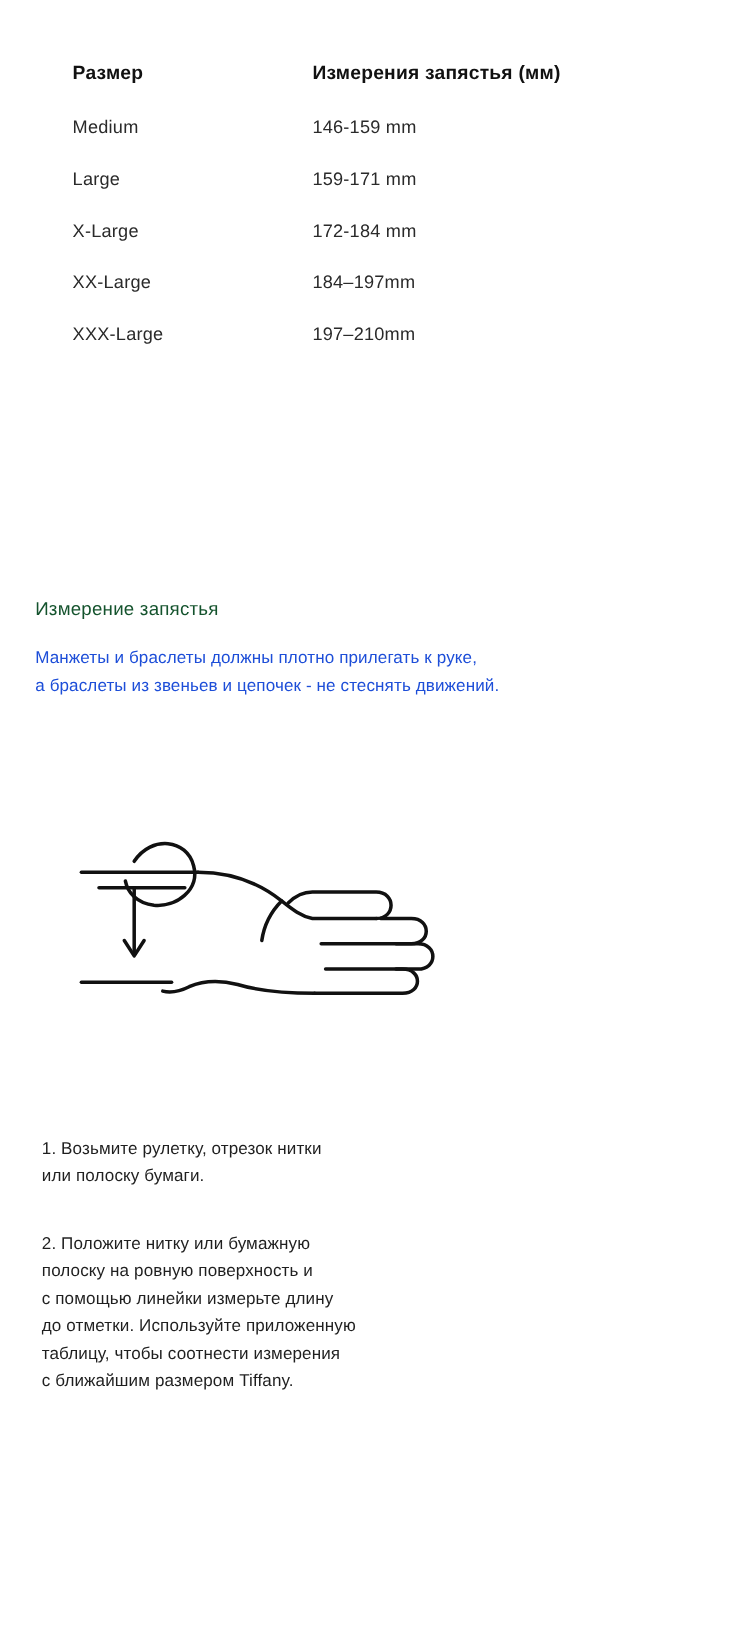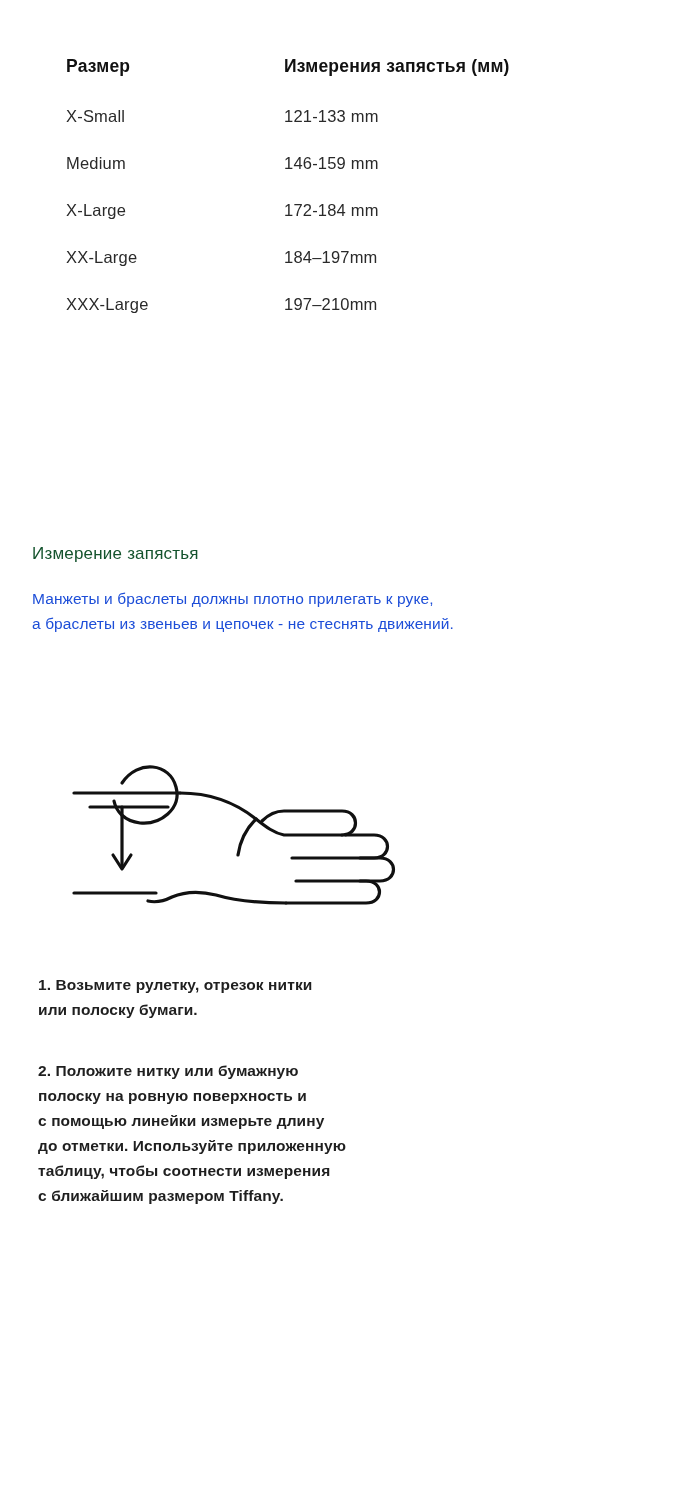--- a/index.html
+++ b/index.html
@@ -74,23 +74,22 @@
     left: 60px;
     top: 745px;
     width: 370px;
     height: 200px;
   }
 
   
   .steps {
     position: absolute;
     left: 38px;
-    top: 972px;
+    top: 1032px;
     width: 600px;
-    font-weight: bold;
   }
   .step {
     font-size: 15.5px;
     line-height: 25px;
     color: #1f1f1f;
     letter-spacing: 0.1px;
     margin-bottom: 36px;
     white-space: pre-line;
   }
   .step:last-child { margin-bottom: 0; }
@@ -102,26 +101,26 @@
 <div class="size-table">
   <table>
     <thead>
       <tr>
         <th class="col-size">Размер</th>
         <th class="col-measure">Измерения запястья (мм)</th>
       </tr>
     </thead>
     <tbody>
       <tr>
-        <td class="col-size">X-Small</td>
-        <td class="col-measure">121-133 mm</td>
+        <td class="col-size">Medium</td>
+        <td class="col-measure">146-159 mm</td>
       </tr>
       <tr>
-        <td class="col-size">Medium</td>
-        <td class="col-measure">146-159 mm</td>
+        <td class="col-size">Large</td>
+        <td class="col-measure">159-171 mm</td>
       </tr>
       <tr>
         <td class="col-size">X-Large</td>
         <td class="col-measure">172-184 mm</td>
       </tr>
       <tr>
         <td class="col-size">XX-Large</td>
         <td class="col-measure">184–197mm</td>
       </tr>
       <tr>

